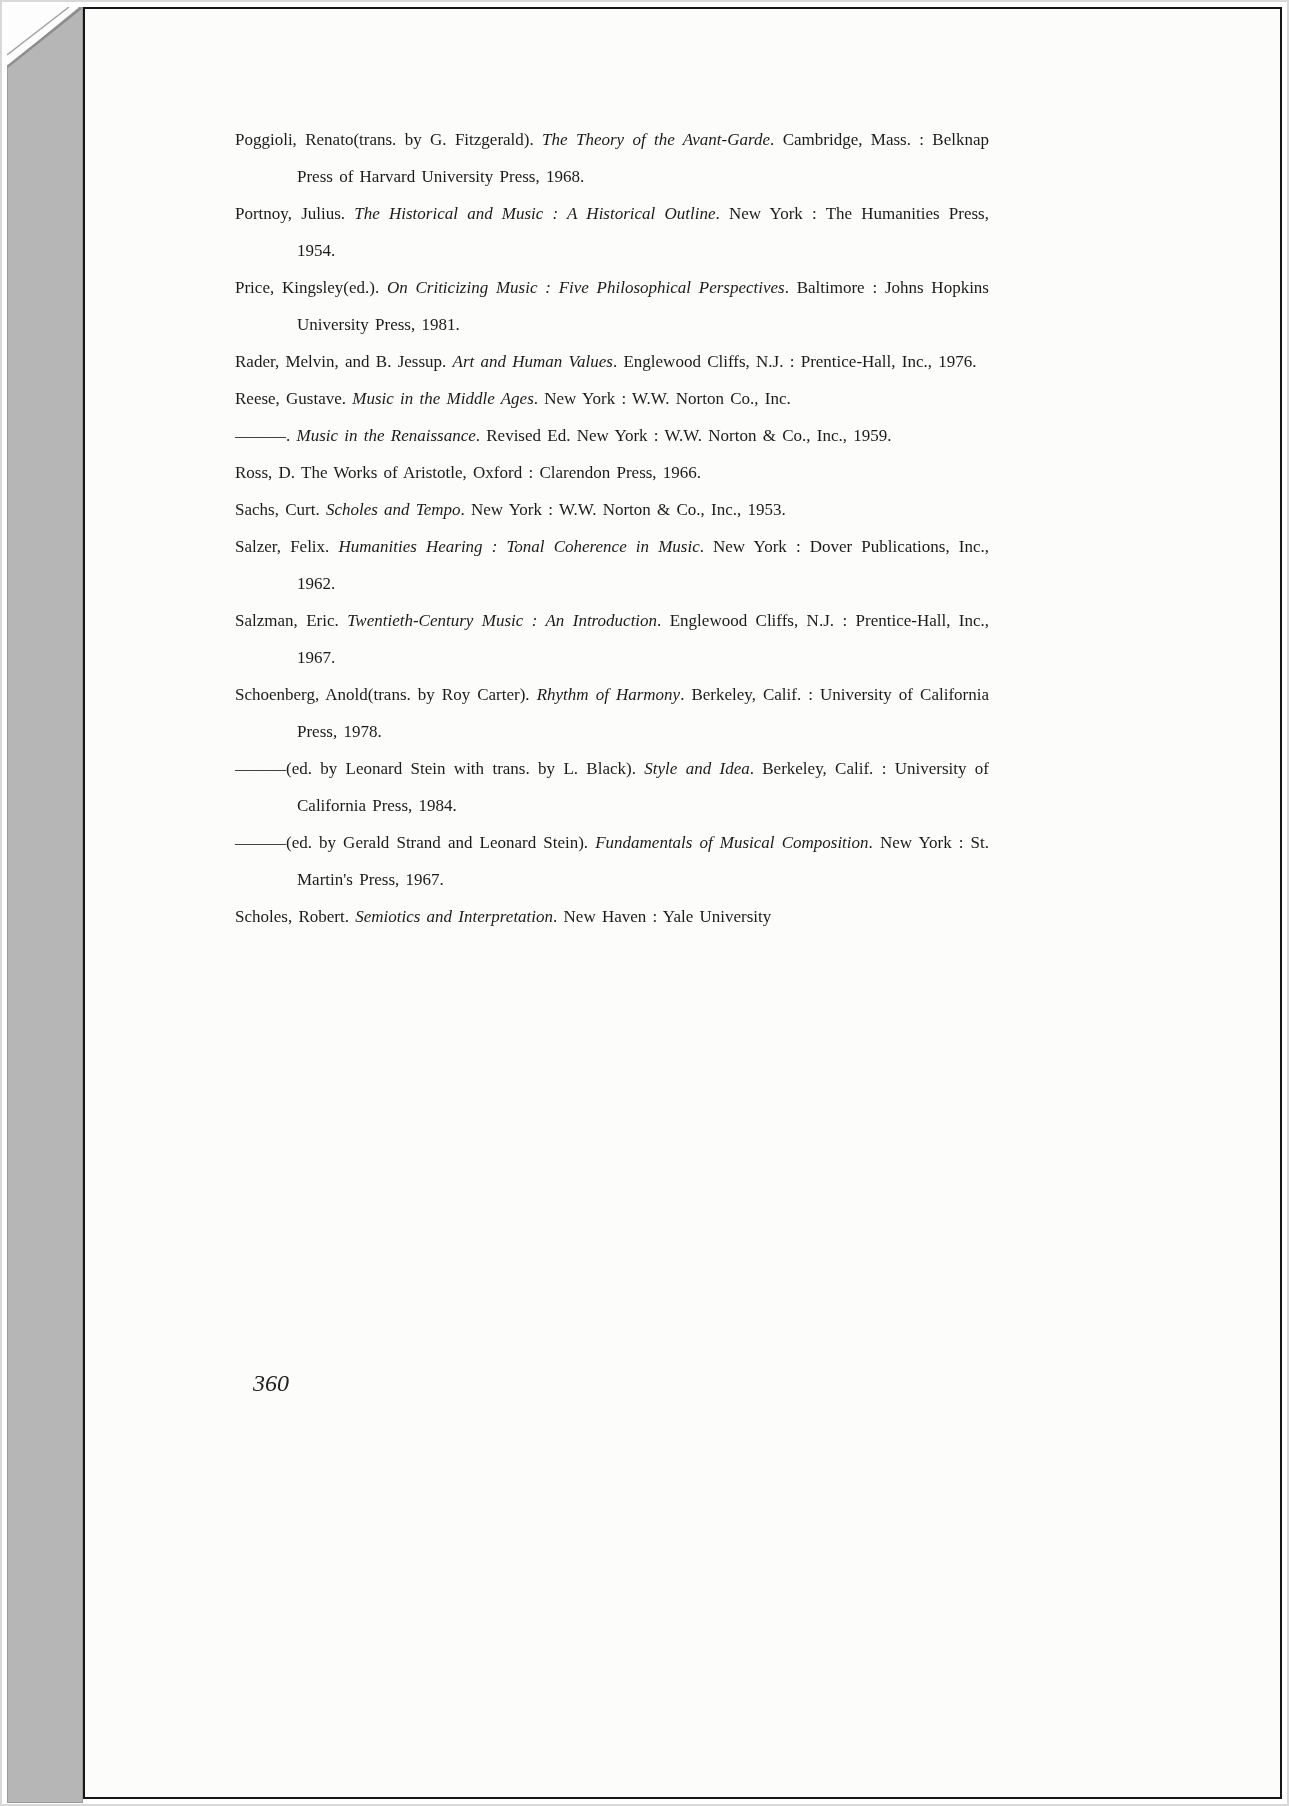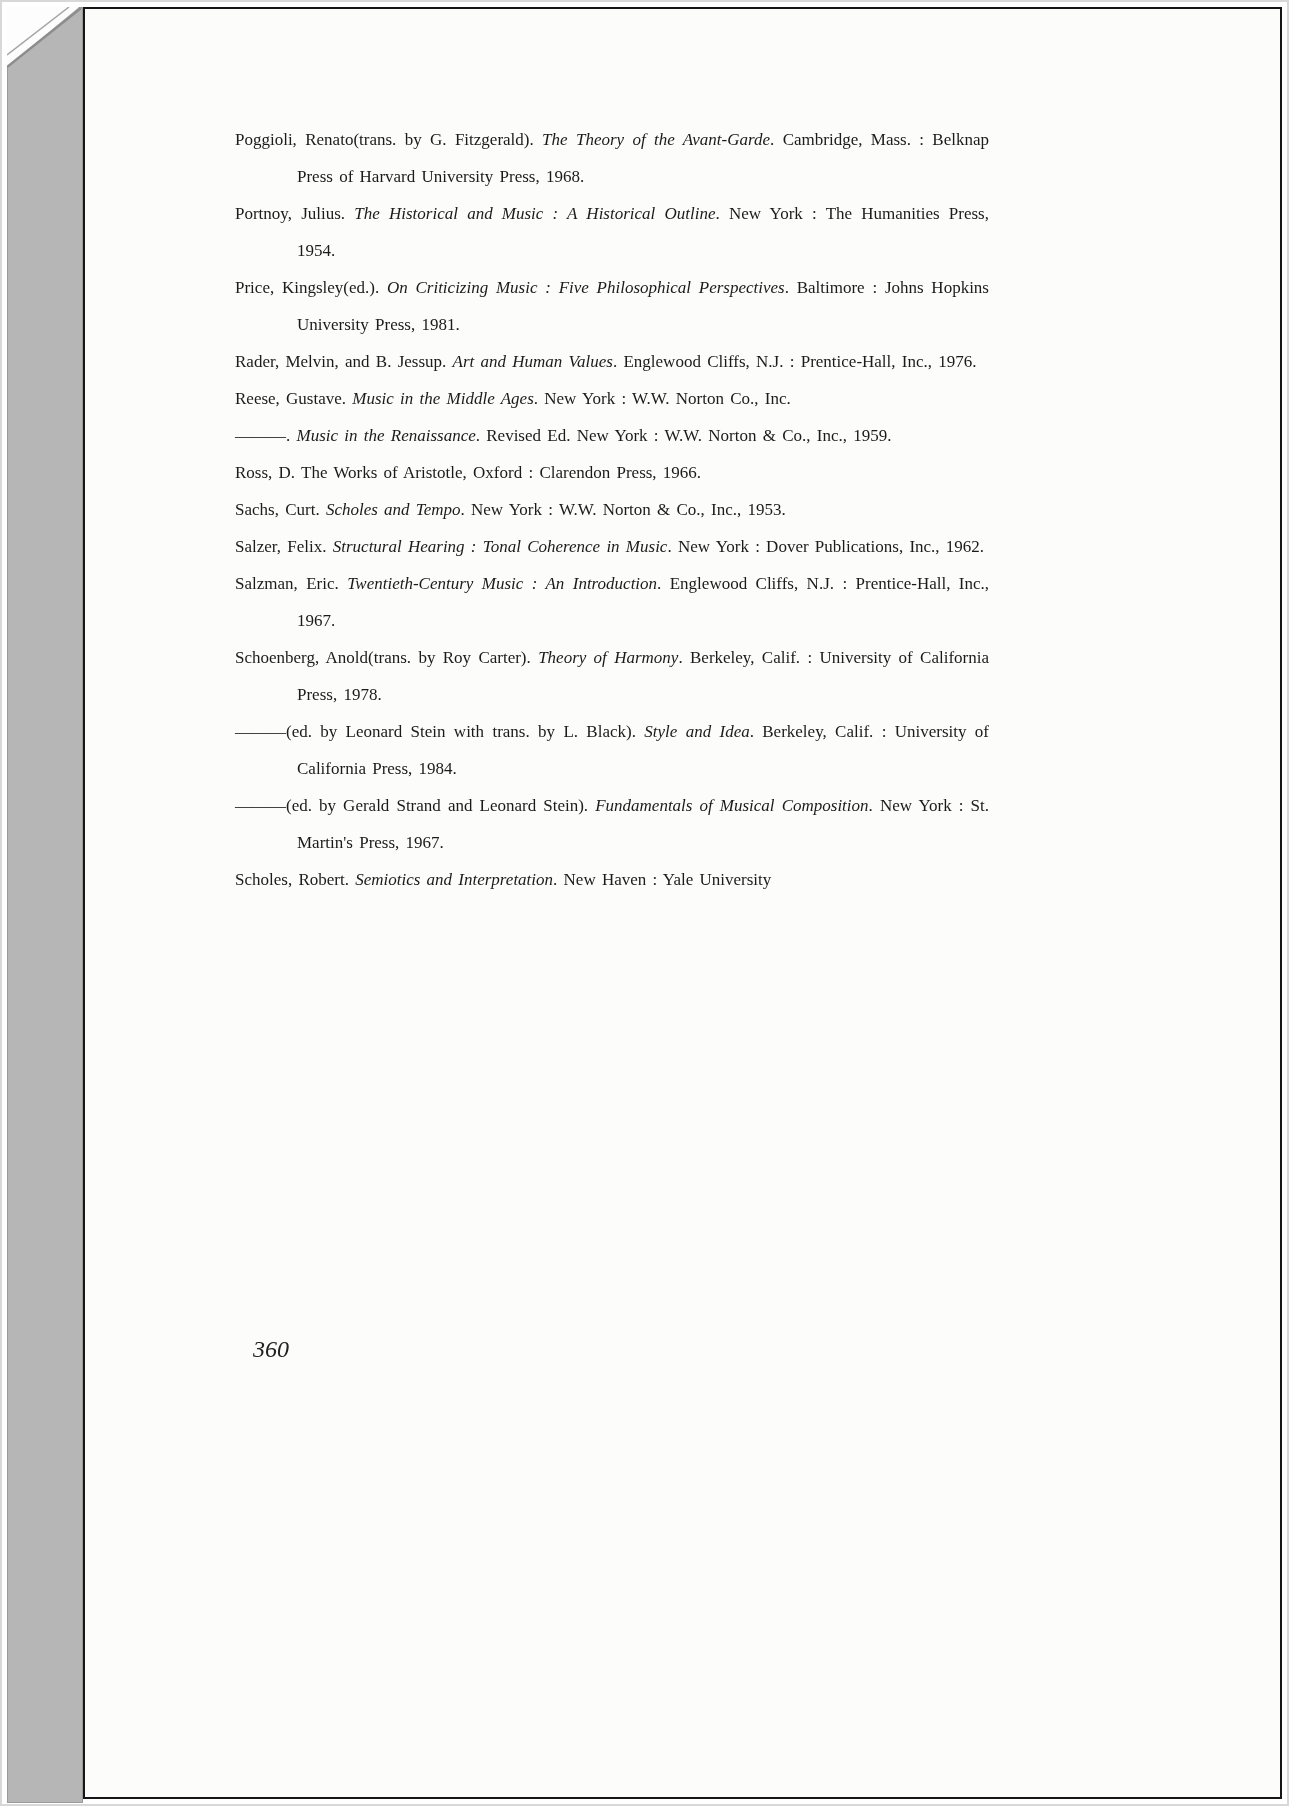--- a/index.html
+++ b/index.html
@@ -59,21 +59,21 @@
     line-height: 37px;
     color: #1b1b1b;
     text-align: justify;
     text-align-last: left;
     word-spacing: 2px;
   }
   .entry .italic { font-style: italic; }
   .page-number {
     position: absolute;
     left: 168px;
-    top: 1327px;
+    top: 1361px;
     font-size: 24px;
     color: #222222;
     font-style: italic;
   }
 </style>
 </head>
 <body>
 
 <div class="frame">
 
@@ -88,23 +88,23 @@
   <div class="page">
     <div class="content" id="bib">
         <p class="entry"><span class="roman">Poggioli, Renato(trans. by G. Fitzgerald). </span><span class="italic">The Theory of the Avant-Garde</span><span class="roman">. Cambridge, Mass. : Belknap Press of Harvard University Press, 1968.</span></p>
         <p class="entry"><span class="roman">Portnoy, Julius. </span><span class="italic">The Historical and Music : A Historical Outline</span><span class="roman">. New York : The Humanities Press, 1954.</span></p>
         <p class="entry"><span class="roman">Price, Kingsley(ed.). </span><span class="italic">On Criticizing Music : Five Philosophical Perspectives</span><span class="roman">. Baltimore : Johns Hopkins University Press, 1981.</span></p>
         <p class="entry"><span class="roman">Rader, Melvin, and B. Jessup. </span><span class="italic">Art and Human Values</span><span class="roman">. Englewood Cliffs, N.J. : Prentice-Hall, Inc., 1976.</span></p>
         <p class="entry"><span class="roman">Reese, Gustave. </span><span class="italic">Music in the Middle Ages</span><span class="roman">. New York : W.W. Norton Co., Inc.</span></p>
         <p class="entry"><span class="roman">———. </span><span class="italic">Music in the Renaissance</span><span class="roman">. Revised Ed. New York : W.W. Norton &amp; Co., Inc., 1959.</span></p>
         <p class="entry"><span class="roman">Ross, D. The Works of Aristotle, Oxford : Clarendon Press, 1966.</span></p>
         <p class="entry"><span class="roman">Sachs, Curt. </span><span class="italic">Scholes and Tempo</span><span class="roman">. New York : W.W. Norton &amp; Co., Inc., 1953.</span></p>
-        <p class="entry"><span class="roman">Salzer, Felix. </span><span class="italic">Structural Hearing : Tonal Coherence in Music</span><span class="roman">. New York : Dover Publications, Inc., 1962.</span></p>
+        <p class="entry"><span class="roman">Salzer, Felix. </span><span class="italic">Humanities Hearing : Tonal Coherence in Music</span><span class="roman">. New York : Dover Publications, Inc., 1962.</span></p>
         <p class="entry"><span class="roman">Salzman, Eric. </span><span class="italic">Twentieth-Century Music : An Introduction</span><span class="roman">. Englewood Cliffs, N.J. : Prentice-Hall, Inc., 1967.</span></p>
-        <p class="entry"><span class="roman">Schoenberg, Anold(trans. by Roy Carter). </span><span class="italic">Theory of Harmony</span><span class="roman">. Berkeley, Calif. : University of California Press, 1978.</span></p>
+        <p class="entry"><span class="roman">Schoenberg, Anold(trans. by Roy Carter). </span><span class="italic">Rhythm of Harmony</span><span class="roman">. Berkeley, Calif. : University of California Press, 1978.</span></p>
         <p class="entry"><span class="roman">———(ed. by Leonard Stein with trans. by L. Black). </span><span class="italic">Style and Idea</span><span class="roman">. Berkeley, Calif. : University of California Press, 1984.</span></p>
         <p class="entry"><span class="roman">———(ed. by Gerald Strand and Leonard Stein). </span><span class="italic">Fundamentals of Musical Composition</span><span class="roman">. New York : St. Martin's Press, 1967.</span></p>
         <p class="entry"><span class="roman">Scholes, Robert. </span><span class="italic">Semiotics and Interpretation</span><span class="roman">. New Haven : Yale University</span></p>
       </div>
     <div class="page-number">360</div>
   </div>
 
 </div>
 
 </body></html>

